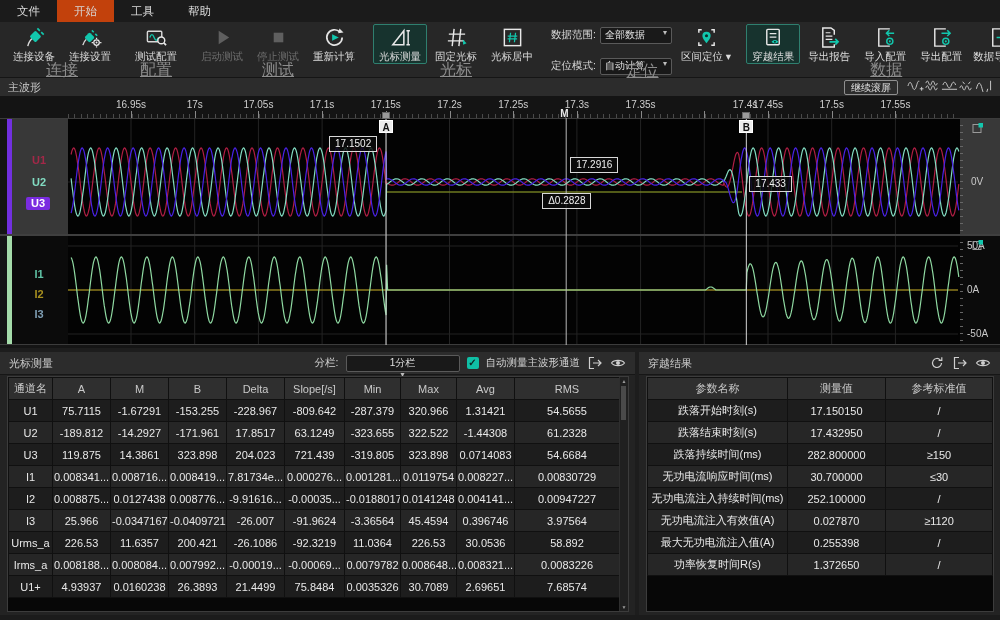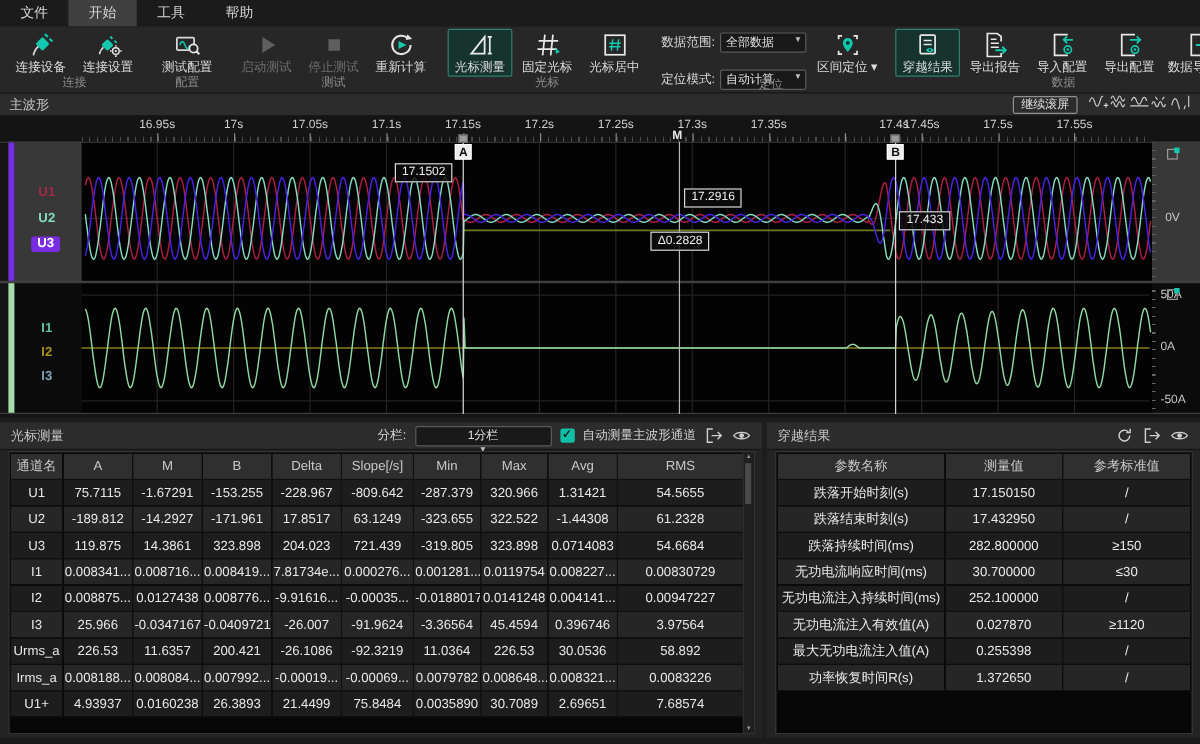--- a/index.html
+++ b/index.html
@@ -2,36 +2,36 @@
 <html><head>
 <meta charset="utf-8">
 <style>
   html,body{margin:0;padding:0;width:1000px;height:620px;overflow:hidden;background:#1d1d1d;
     font-family:"Liberation Sans",sans-serif;}
   #app{position:absolute;width:1000px;height:620px;background:#1d1d1d;}
 
   
   #menubar{position:absolute;left:0;top:0;width:100%;height:22px;background:#1b1b1b;display:flex;align-items:stretch;}
   .menu-item{padding:0 17px;line-height:22px;font-size:11.5px;color:#d8d8d8;cursor:default;}
-  .menu-item.active{background:#404040;}
+  .menu-item.active{background:#c2410c;}
 
   
   #ribbon{position:absolute;left:0;top:22px;width:100%;height:56px;background:#272727;border-bottom:1px solid #151515;
     display:flex;box-sizing:border-box;padding-left:2px;}
   .rib-group{display:flex;flex-direction:column;padding:2px 5px 0;}
   .rib-row{display:flex;gap:2px;height:41px;align-items:flex-start;}
   .rib-btn{min-width:48px;display:flex;flex-direction:column;align-items:center;gap:0;
     border:1px solid transparent;border-radius:2px;padding:1px 2px 0;cursor:default;}
   .rib-btn .ic{width:23px;height:23px;display:block;}
   .rib-btn .ic svg{width:23px;height:23px;display:block;}
   .rib-btn .lbl{font-size:10.5px;color:#dcdcdc;white-space:nowrap;line-height:14px;}
   .rib-btn.disabled .lbl{color:#6f6f6f;}
   .rib-btn.active{background:#17332e;border-color:#2f7f6f;}
   .rib-sep{width:1px;background:#3d3d3d;margin:3px 1px 13px;}
-  .rib-glabel{text-align:center;font-size:10px;color:#8d8d8d;height:13px;line-height:12px;}
+  .rib-glabel{text-align:center;font-size:16px;color:#8d8d8d;height:13px;line-height:12px;text-decoration:underline;}
   .rib-fields{display:flex;flex-direction:column;gap:15px;padding-top:3px;margin-right:4px;}
   .rib-field{display:flex;align-items:center;gap:4px;height:16px;font-size:10.5px;color:#d8d8d8;white-space:nowrap;}
   .rib-select{width:62px;height:15px;background:#191919;border:1px solid #5a5a5a;border-radius:2px;font-size:10px;
     color:#e0e0e0;display:flex;justify-content:space-between;padding:0 4px;cursor:default;}
   .rib-select .caret{font-size:8px;color:#bdbdbd;}
 
   
   #wf-header{position:absolute;left:0;top:78px;width:100%;height:19px;background:#2c2c2c;border-bottom:1px solid #141414;
     display:flex;align-items:center;justify-content:space-between;padding:0 8px;box-sizing:border-box;}
   #wf-title{font-size:11px;color:#c8c8c8;}
@@ -588,21 +588,21 @@
               <td>0.008321...</td>
               <td>0.0083226</td>
             </tr>
             <tr class="odd">
               <td>U1+</td>
               <td>4.93937</td>
               <td>0.0160238</td>
               <td>26.3893</td>
               <td>21.4499</td>
               <td>75.8484</td>
-              <td>0.0035890</td>
+              <td>0.0035326</td>
               <td>30.7089</td>
               <td>2.69651</td>
               <td>7.68574</td>
             </tr>
           </tbody>
         </table>
       <div class="vscroll">
         <span class="arr arr-t">▲</span>
         <div class="thumb"></div>
         <span class="arr arr-b">▼</span>

